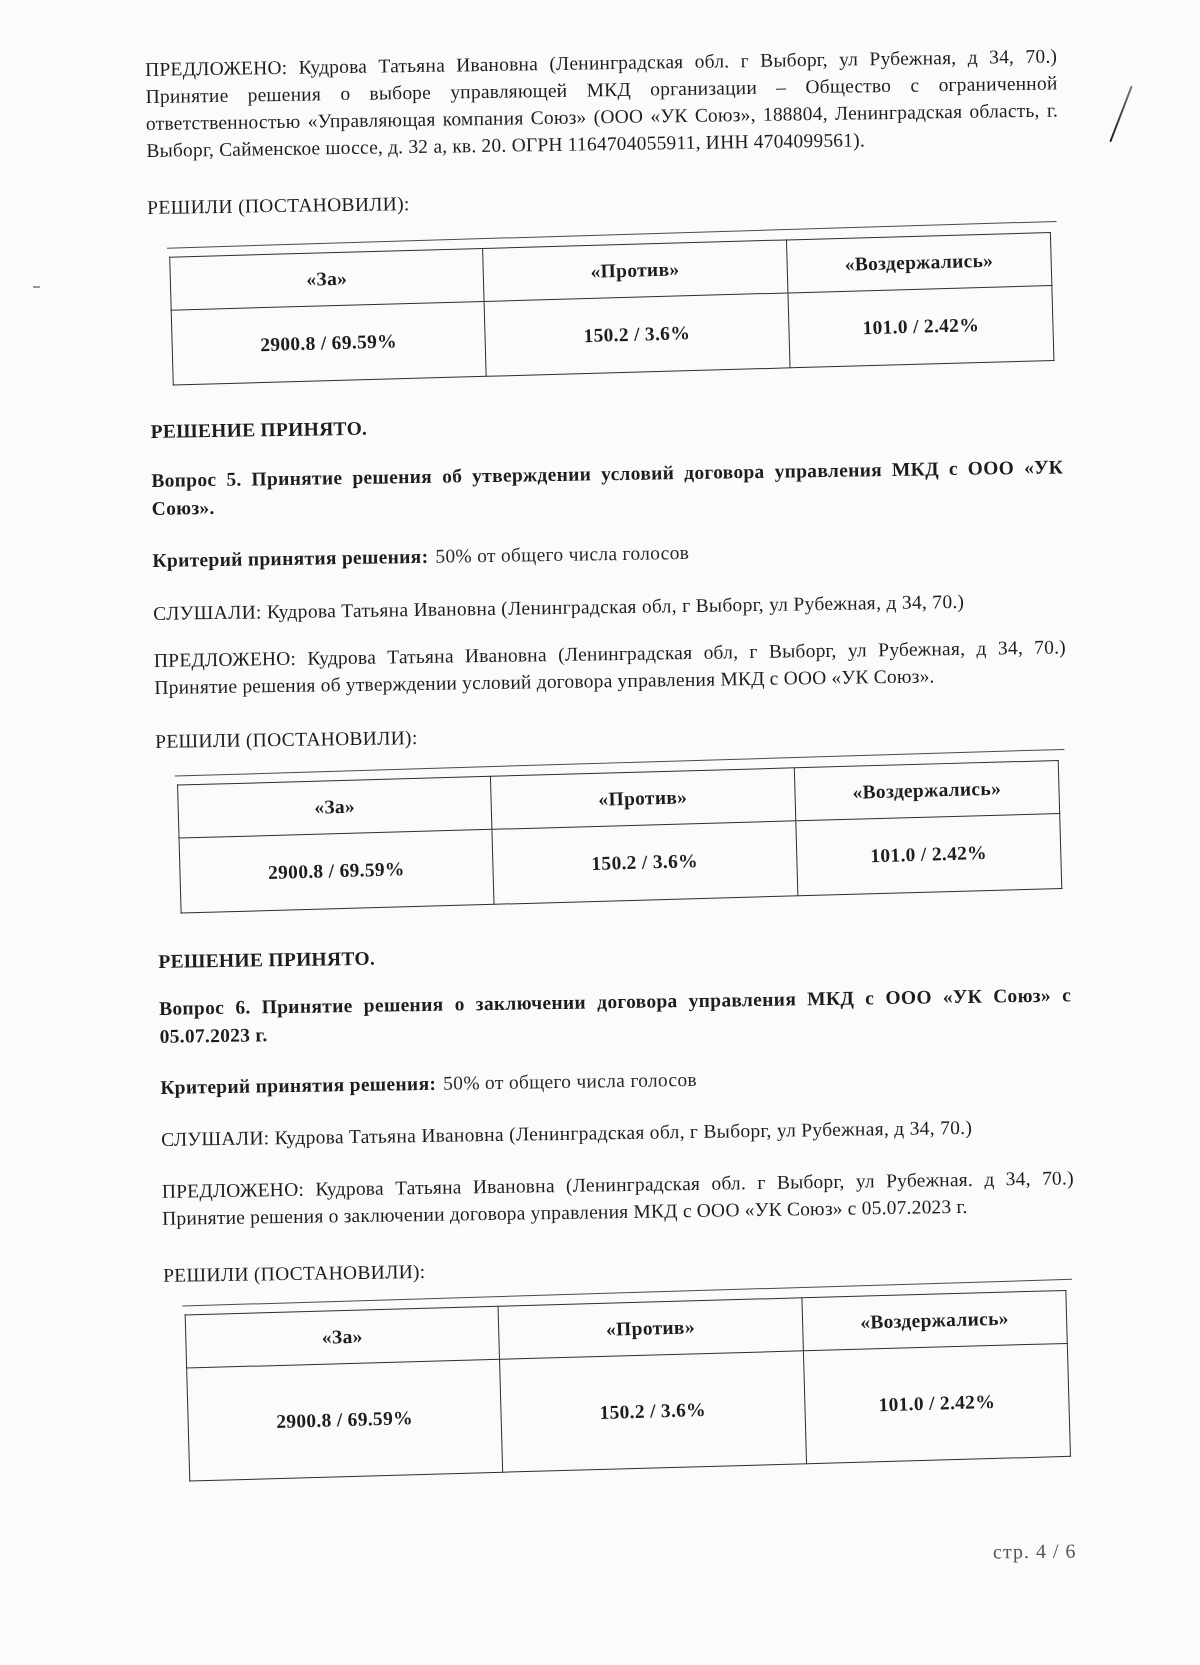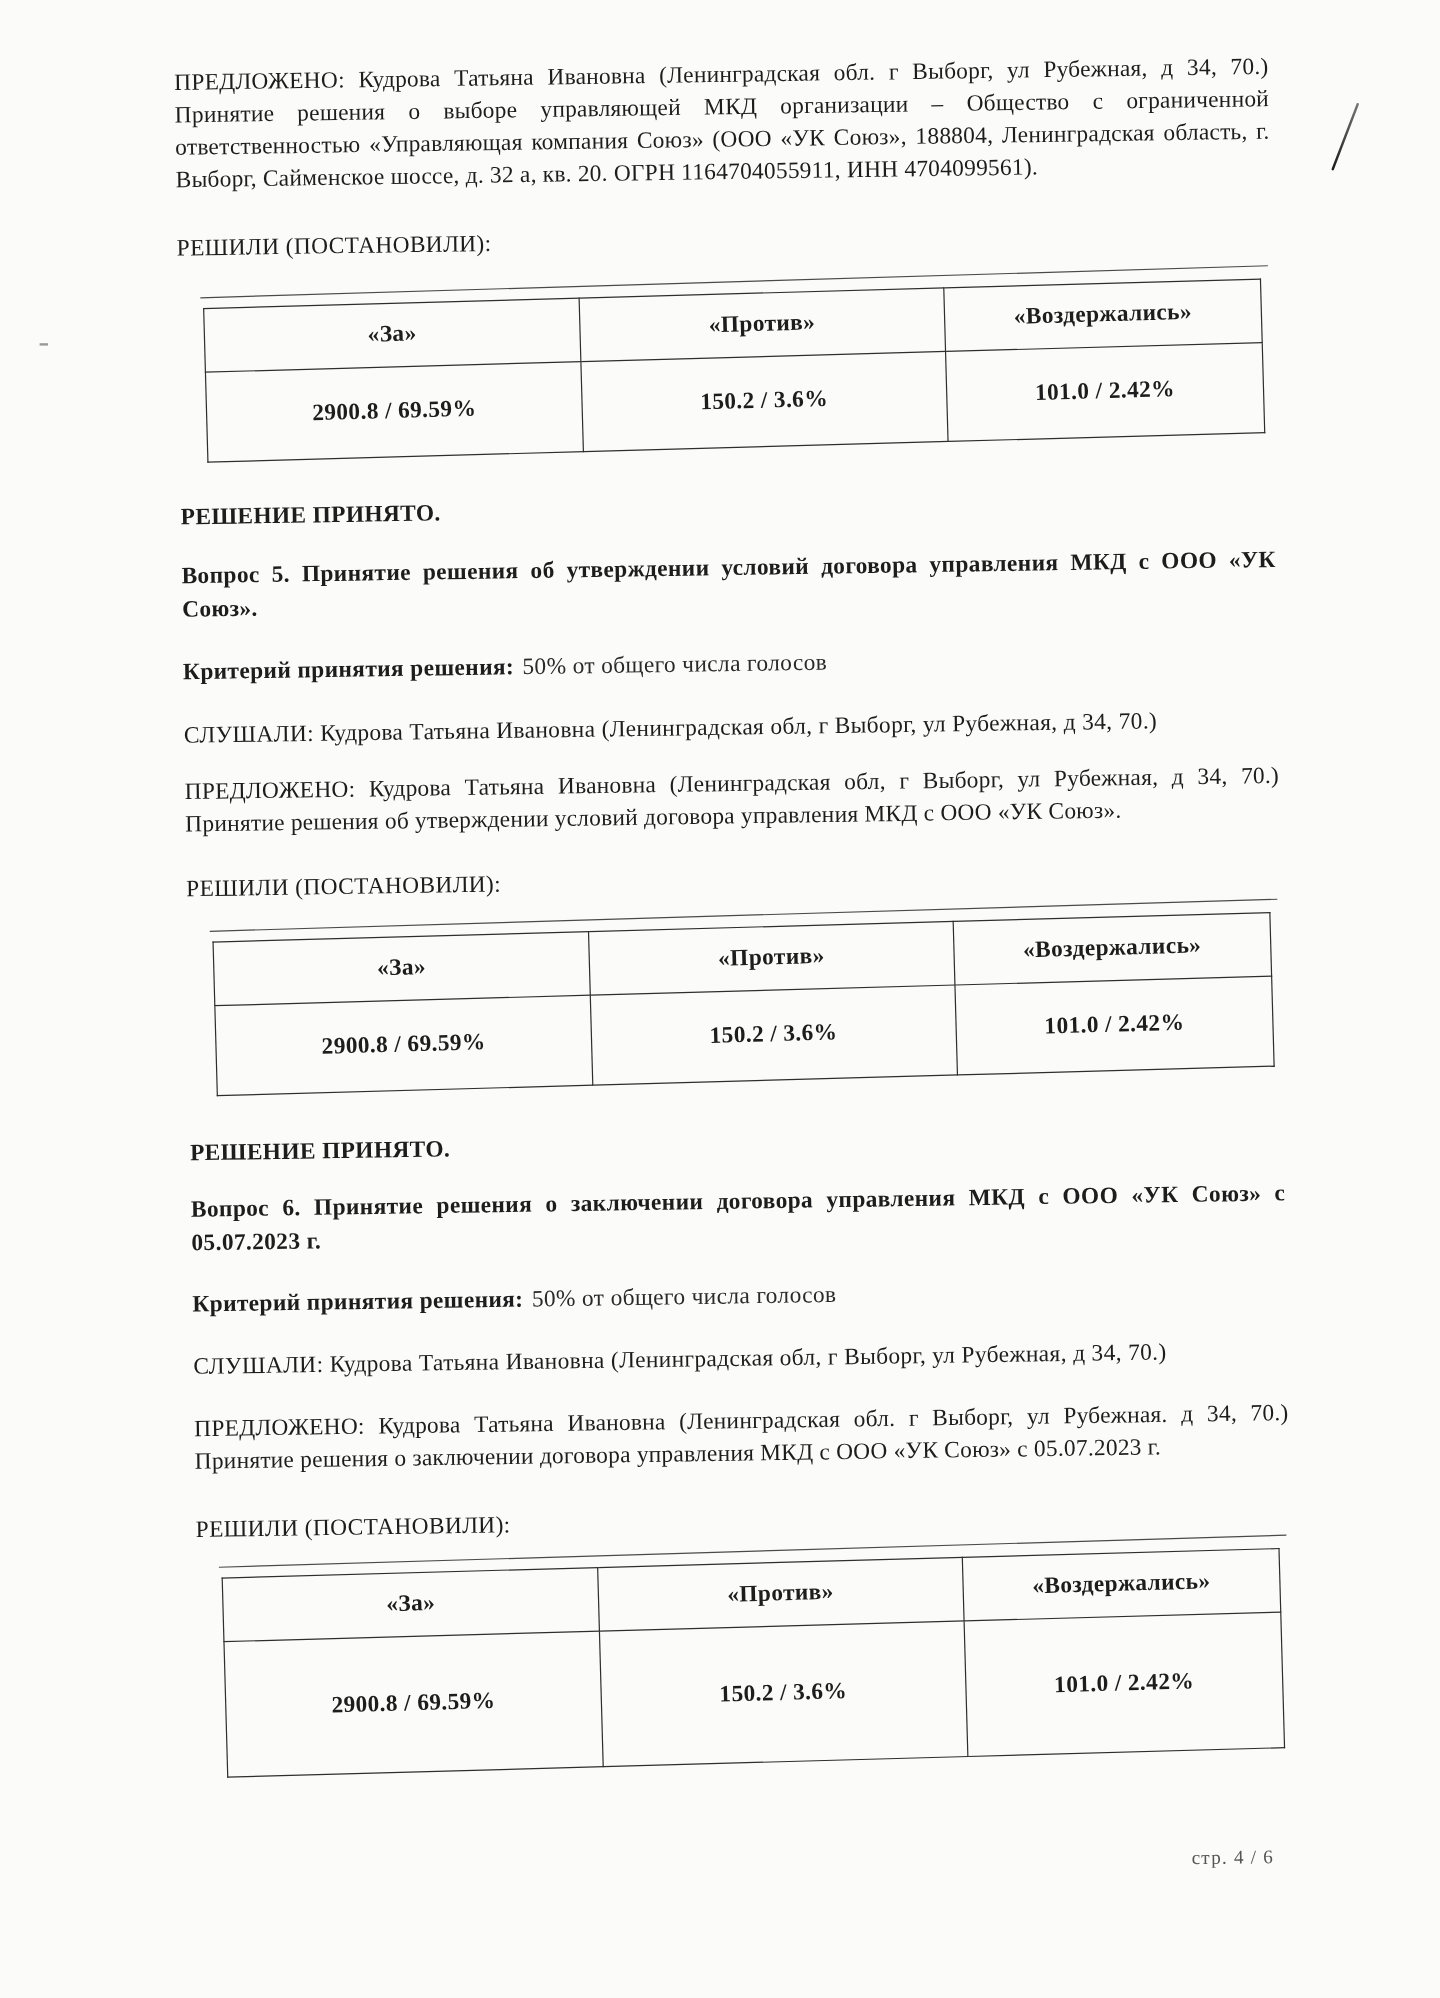--- a/index.html
+++ b/index.html
@@ -65,21 +65,21 @@
     letter-spacing:.3px;
     padding:0;
   }
   table.vote th{height:52px;}
   table.vote td{height:74px;}
   table.vote.tall td{height:112px;}
   col.c1{width:35.5%;} col.c2{width:34.5%;} col.c3{width:30%;}
   .footer{
     position:absolute;
     left:993px;top:1540px;
-    font-size:16px;
+    font-size:20px;
     color:#555;
     letter-spacing:1px;
     transform:rotate(-0.6deg);
   }
   .pen-mark{
     position:absolute;
     left:1120px;top:84px;
     width:2.4px;height:60px;
     background:linear-gradient(to bottom,#777,#1a1a1a);
     transform:rotate(21deg);

